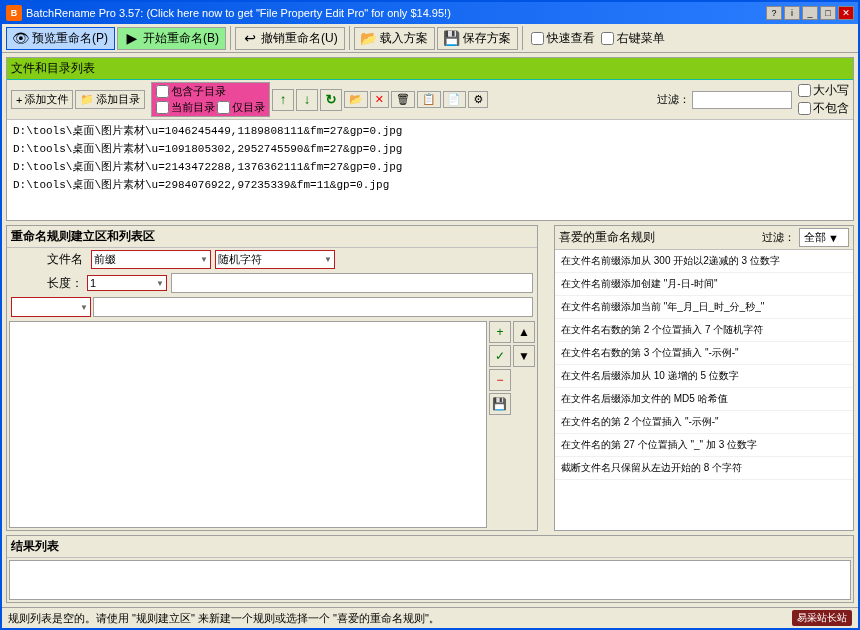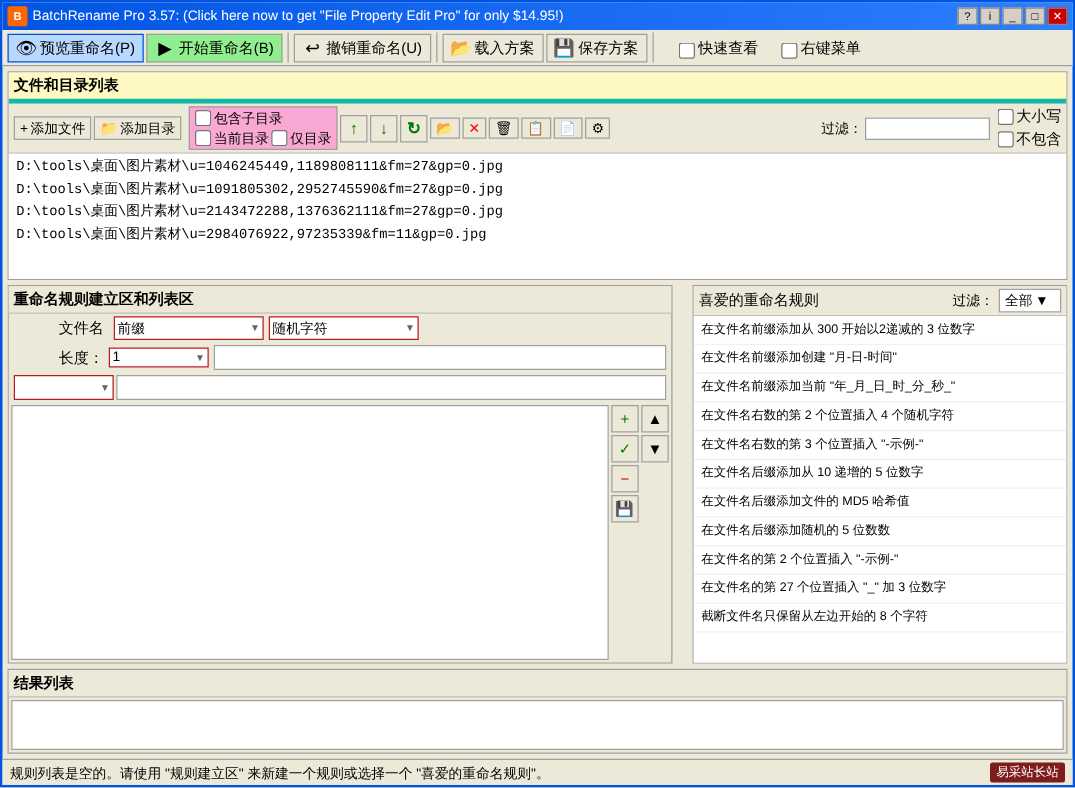--- a/index.html
+++ b/index.html
@@ -90,44 +90,44 @@
       height: 16px;
       display: flex;
       align-items: center;
       justify-content: center;
       font-size: 14px;
     }
     .tool-btn.green-bg { background: #90ee90; }
     .tool-sep { width: 1px; height: 24px; background: #a0a0a0; margin: 0 2px; }
     .checkbox-item {
       display: flex;
-      align-items: flex-end;
+      align-items: center;
       gap: 3px;
-      margin-left: 16px;
+      margin-left: 4px;
     }
     .main-content {
       flex: 1;
       display: flex;
       flex-direction: column;
       padding: 4px;
       gap: 4px;
       overflow: hidden;
     }
     .file-section {
       border: 1px solid #a0a0a0;
       background: white;
       display: flex;
       flex-direction: column;
       flex-shrink: 0;
     }
     .section-header {
-      background: #fef9c3;
-      border-bottom: 4px solid #14b8a6;
-      padding: 2px 4px;
-      font-weight: bold;
+      background: #84cc16;
+      border-bottom: 1px solid #14b8a6;
+      padding: 2px 4px;
+      font-weight: normal;
       font-size: 12px;
     }
     .file-toolbar {
       background: #ece9d8;
       border-bottom: 1px solid #c0c0c0;
       padding: 2px 4px;
       display: flex;
       align-items: center;
       gap: 2px;
     }
@@ -314,21 +314,21 @@
       gap: 4px;
     }
     .filter-label { font-size: 11px; }
     .include-subdir {
       display: flex;
       flex-direction: column;
       gap: 1px;
       margin-left: 4px;
       border: 1px solid #a0a0a0;
       padding: 1px 4px;
-      background: #f9a8d4;
+      background: #ec4899;
     }
     .include-subdir-row {
       display: flex;
       align-items: center;
       gap: 2px;
       font-size: 11px;
     }
     .nav-btn {
       width: 22px;
       height: 22px;
@@ -529,25 +529,24 @@
             <div class="filter-combo">
               <span>全部</span>
               <span>▼</span>
             </div>
           </div>
         </div>
         <div class="favorites-list">
           <div class="favorites-item">在文件名前缀添加从 300 开始以2递减的 3 位数字</div>
           <div class="favorites-item">在文件名前缀添加创建 "月-日-时间"</div>
           <div class="favorites-item">在文件名前缀添加当前 "年_月_日_时_分_秒_"</div>
-          <div class="favorites-item">在文件名右数的第 2 个位置插入 4 个随机字符</div>
+          <div class="favorites-item">在文件名右数的第 2 个位置插入 7 个随机字符</div>
           <div class="favorites-item">在文件名右数的第 3 个位置插入 "-示例-"</div>
           <div class="favorites-item">在文件名后缀添加从 10 递增的 5 位数字</div>
           <div class="favorites-item">在文件名后缀添加文件的 MD5 哈希值</div>
-          <div class="favorites-item">在文件名后缀添加随机的 5 位数数</div>
           <div class="favorites-item">在文件名的第 2 个位置插入 "-示例-"</div>
           <div class="favorites-item">在文件名的第 27 个位置插入 "_" 加 3 位数字</div>
           <div class="favorites-item">截断文件名只保留从左边开始的 8 个字符</div>
         </div>
       </div>
     </div>
 
     <div class="results-section">
       <div class="results-header">
         <span>结果列表</span>

